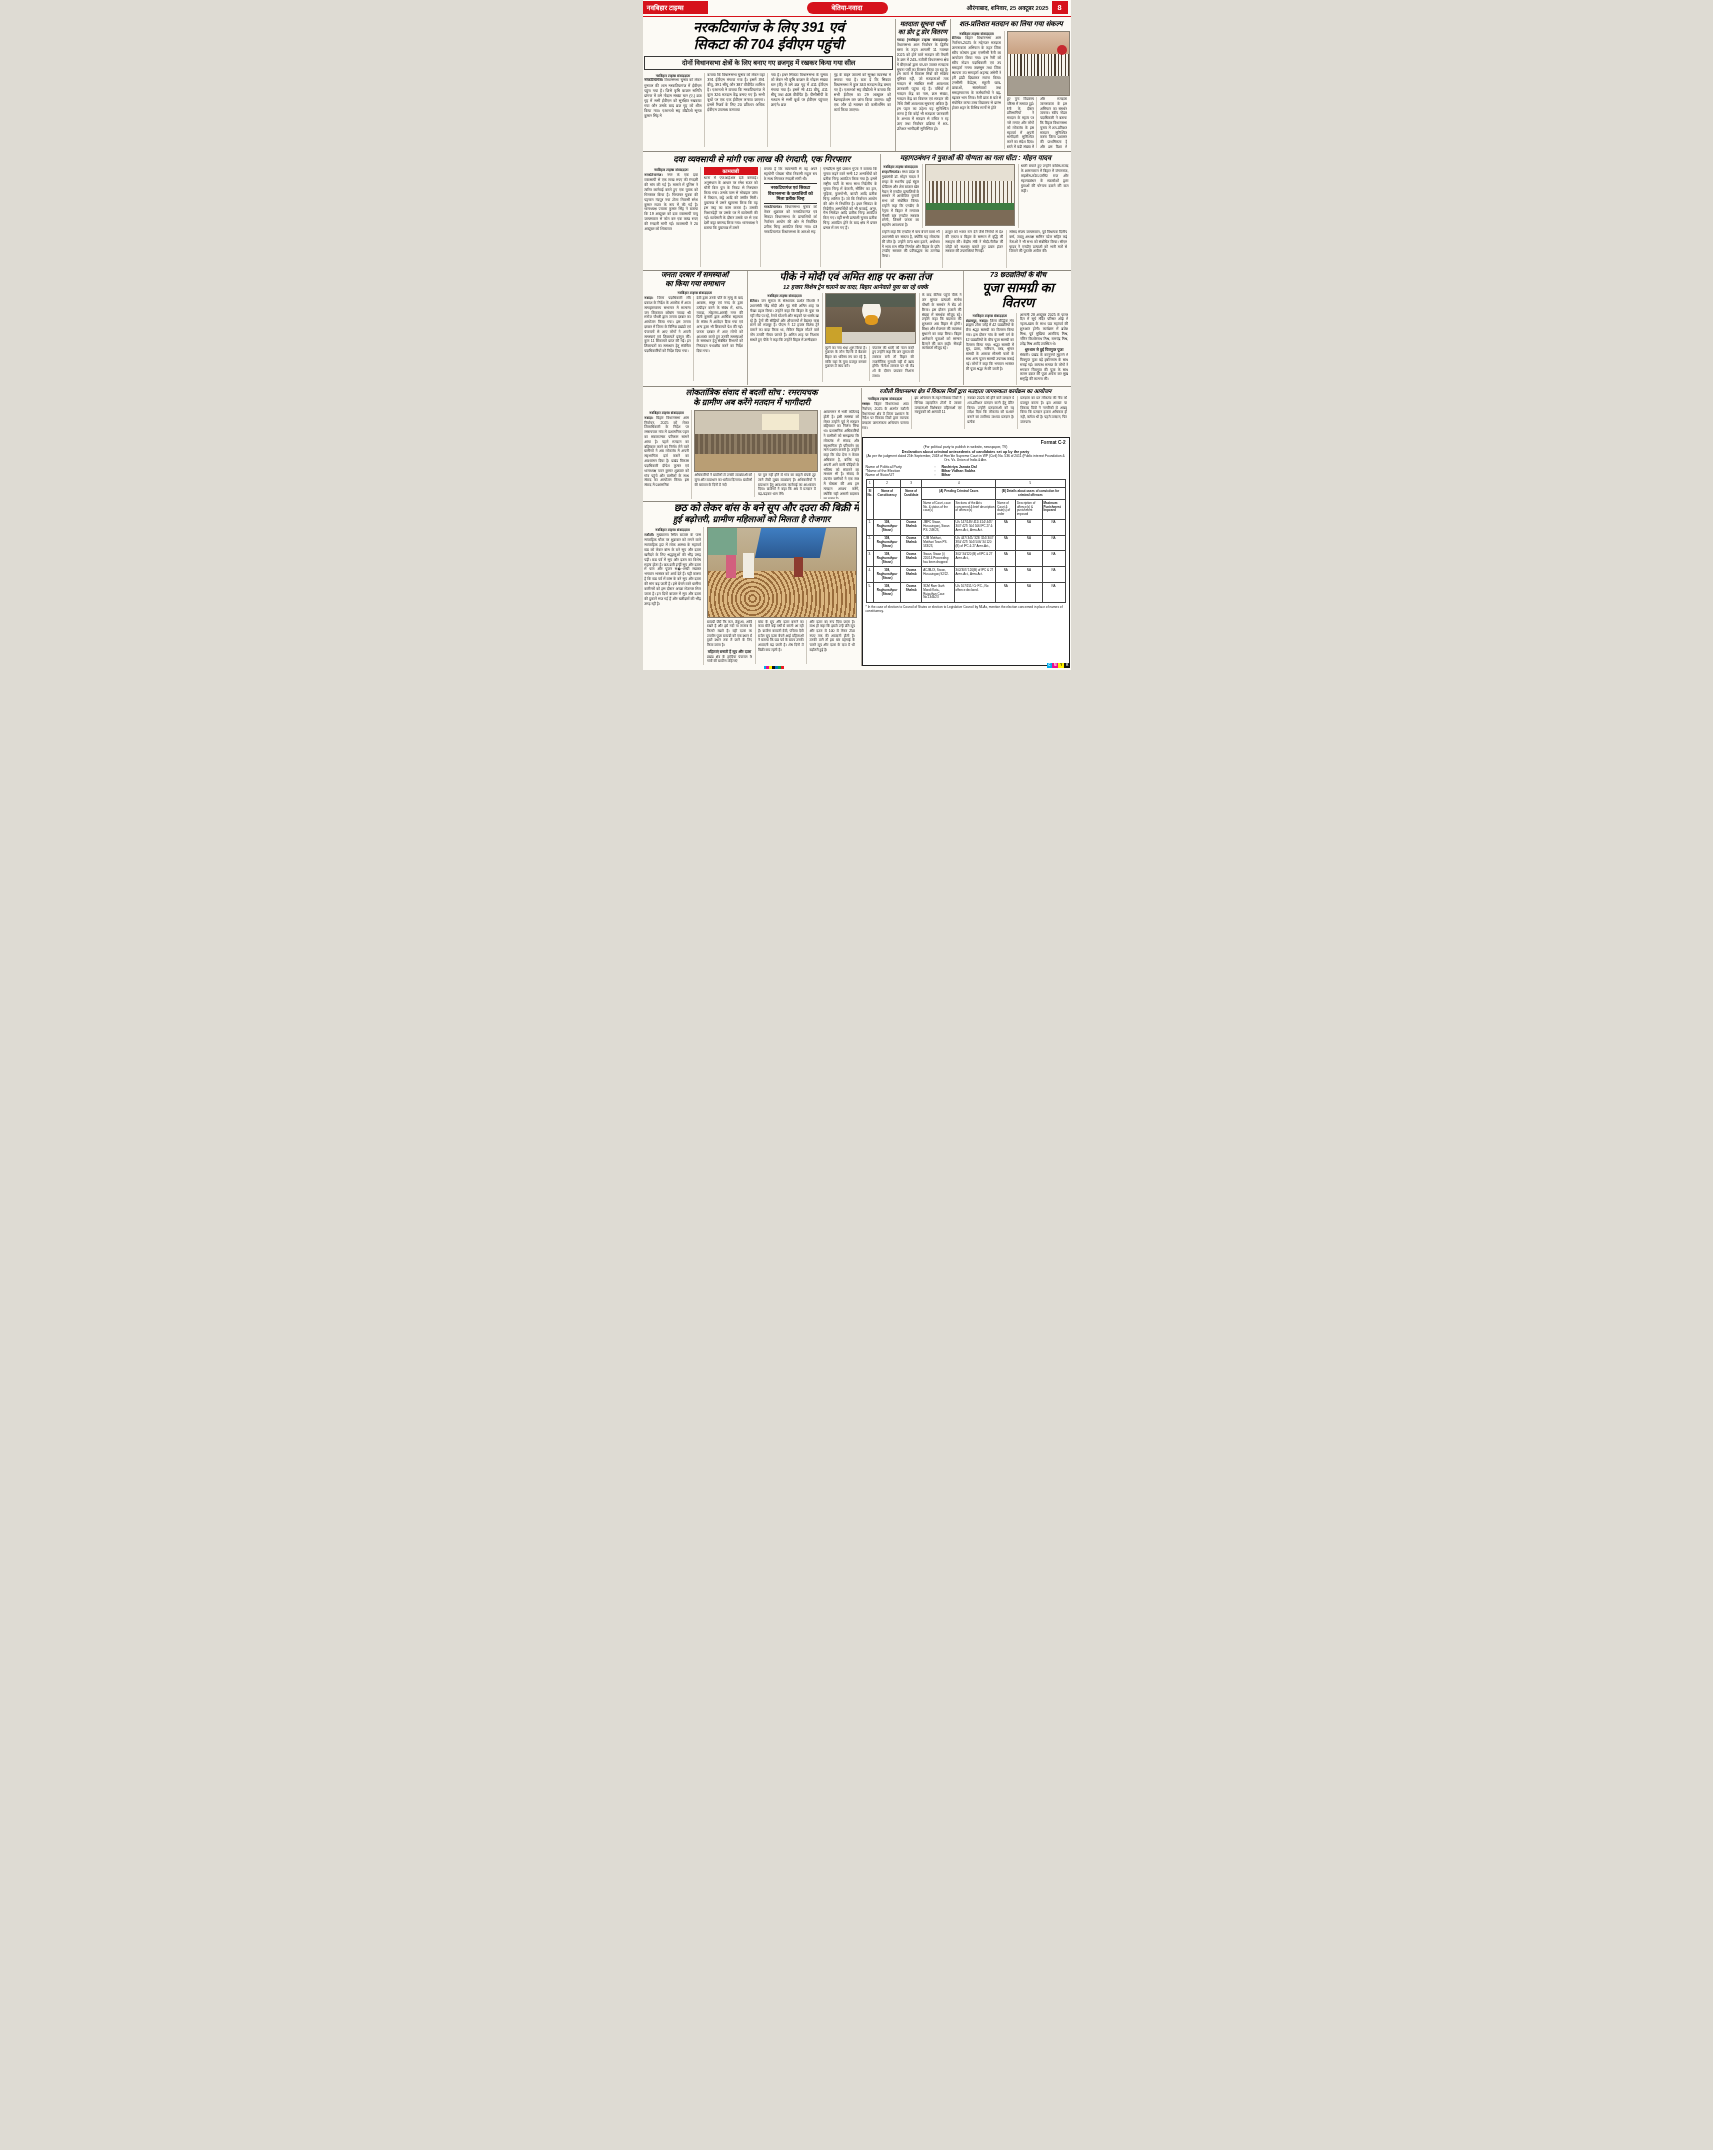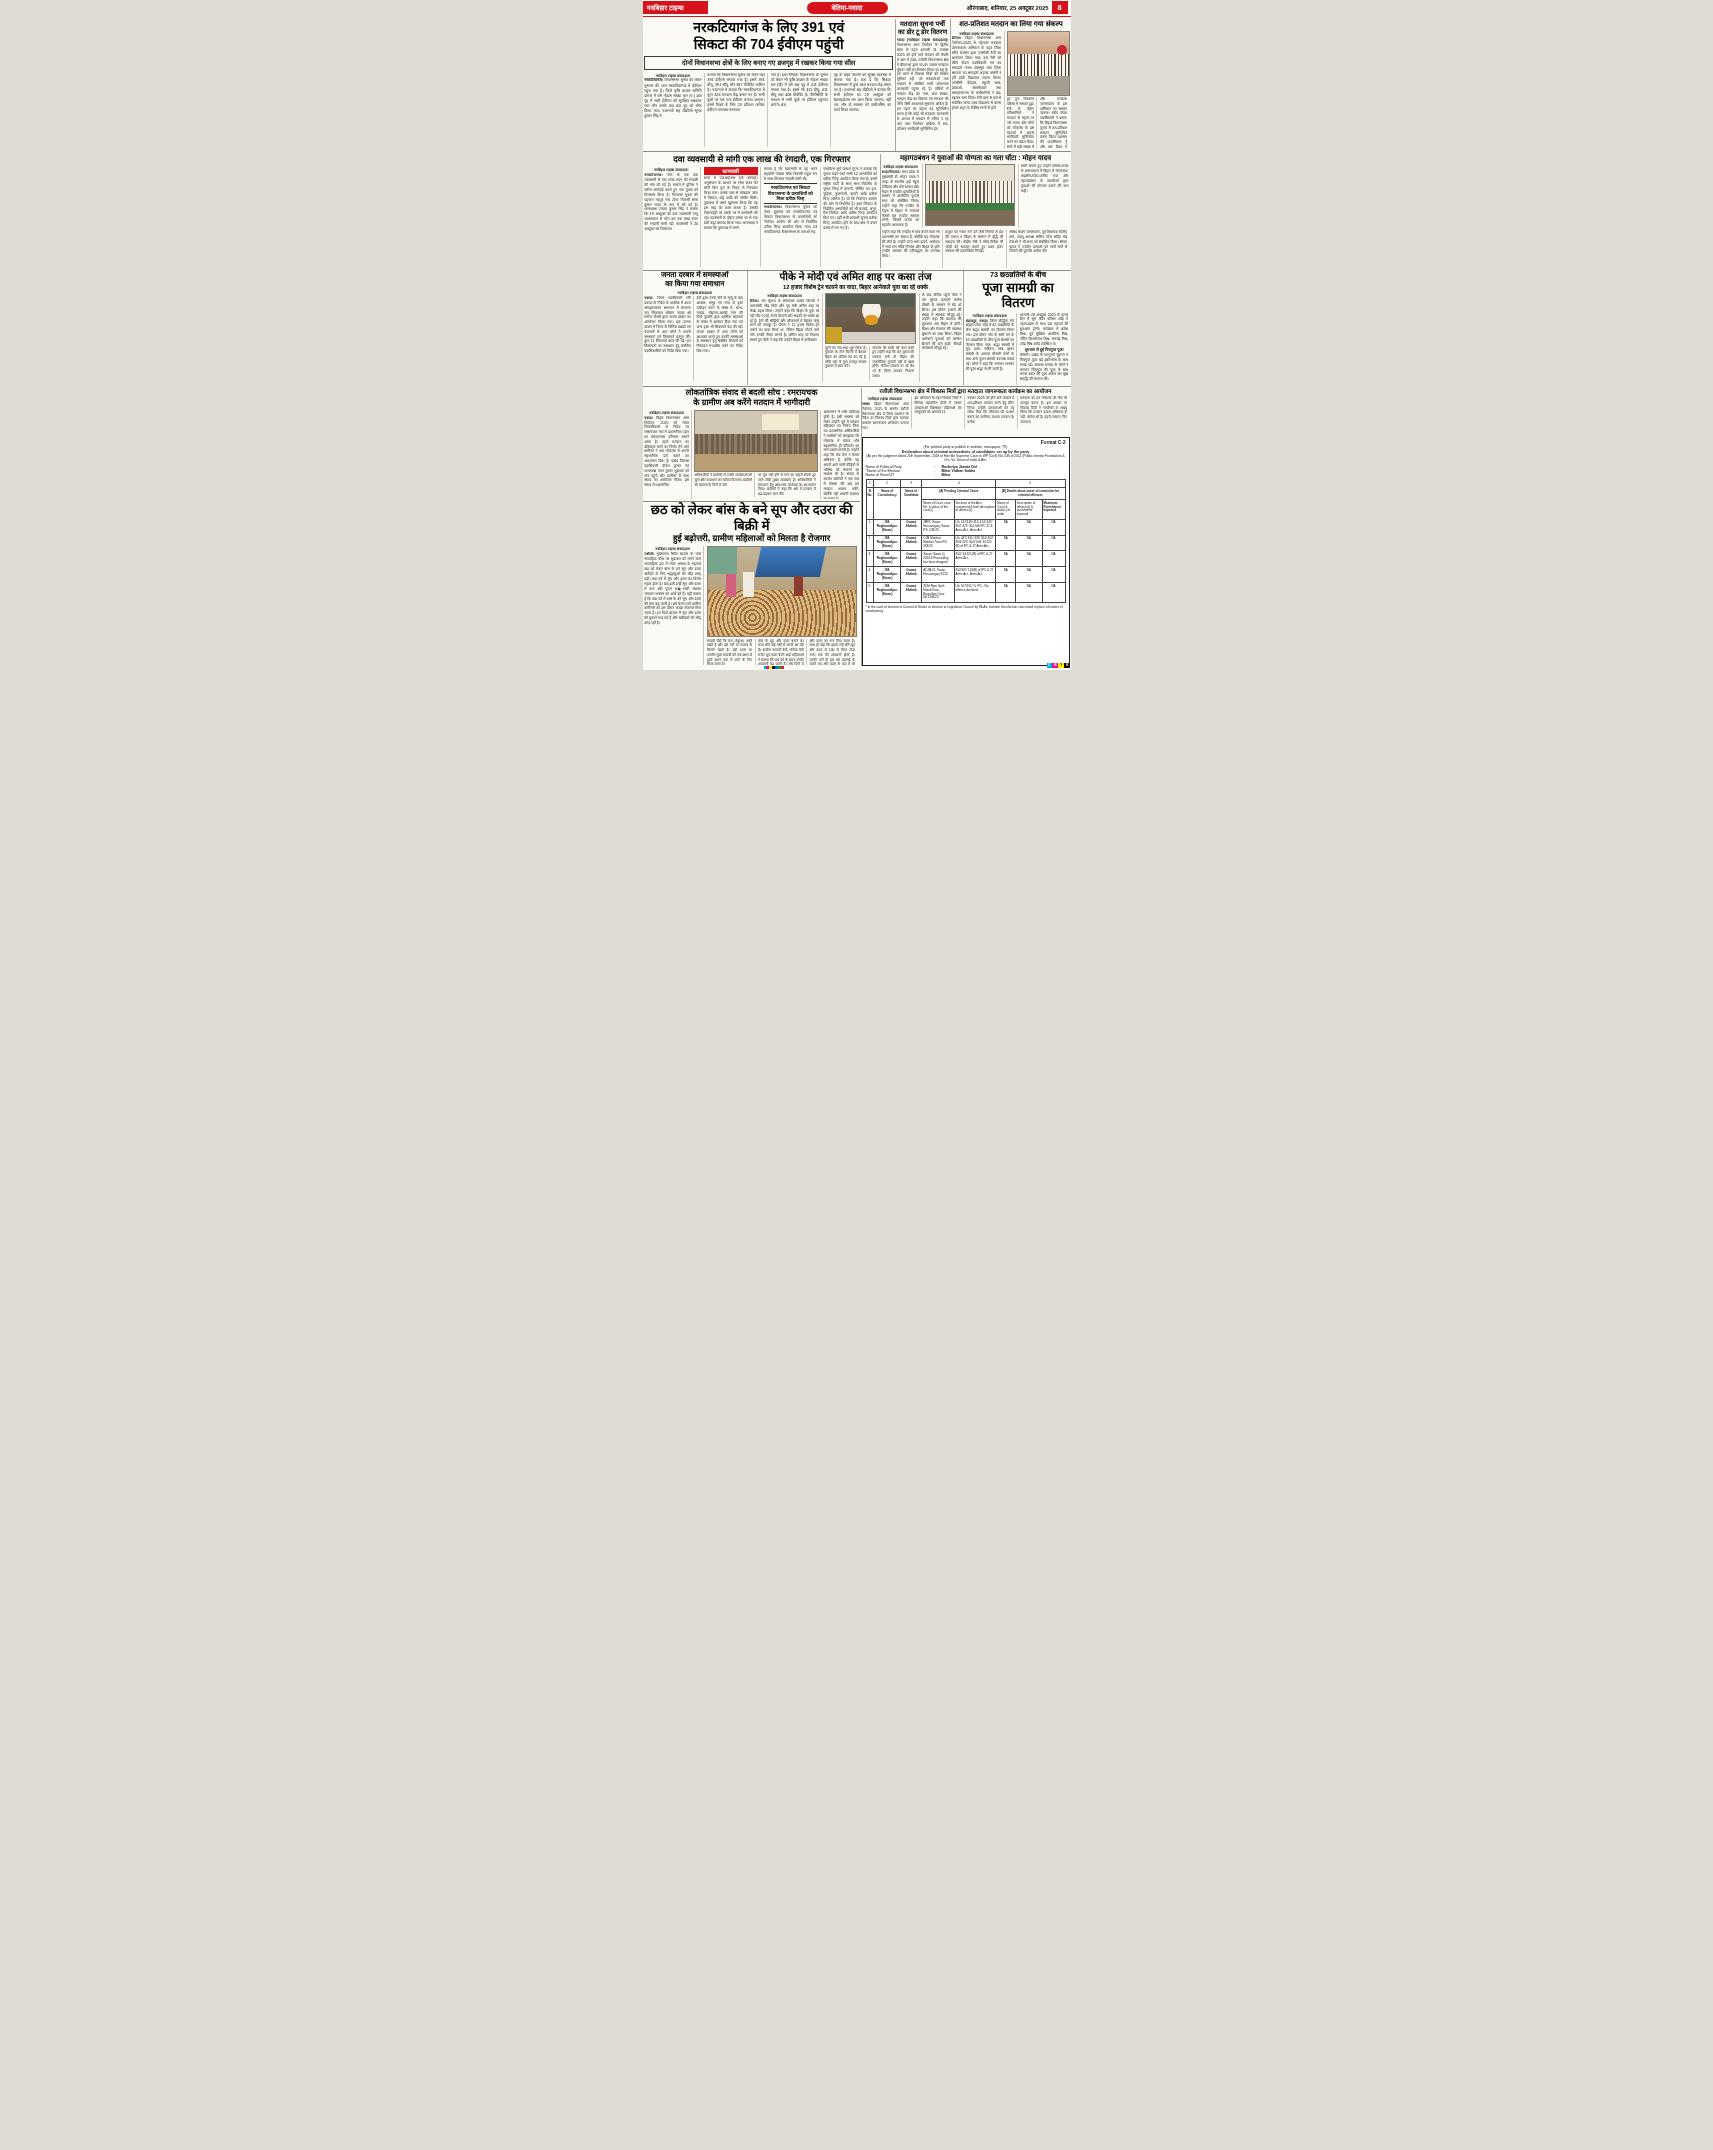--- a/index.html
+++ b/index.html
@@ -1,20 +1,20 @@
 <!DOCTYPE html>
 <html lang="hi" style="font-size:6.9px"><head>
 <meta charset="utf-8">
 <title>नवबिहार टाइम्स</title>
 <style>
 *{margin:0;padding:0;box-sizing:border-box;}
 body{background:#dedbd3;font-family:"Liberation Sans","DejaVu Sans",sans-serif;}
 .page{position:relative;width:428px;height:670px;margin:0 auto;background:#fcfaf5;color:#161616;overflow:hidden;font-family:"Liberation Sans","DejaVu Sans",sans-serif;}
 .abs{position:absolute;}
-.hl{font-weight:700;color:#050505;text-align:center;line-height:1.2;}
+.hl{font-weight:700;color:#050505;text-align:center;line-height:1.2;font-style:italic;}
 .bt{font-size:3.8px;line-height:1.34;text-align:justify;overflow:hidden;}
 .byline{font-weight:700;font-size:3.6px;text-align:center;margin-bottom:0.9px;}
 .dl{font-weight:700;}
 .cr{display:flex;overflow:hidden;}
 .cr>div{flex:1;min-width:0;padding:0 2.2px 0 2.6px;}
 .cr>div:first-child{padding-left:0;}
 .cr>div+div{border-left:0.4px solid #ccc7bd;}
 .vr{position:absolute;width:0.4px;background:#a9a49a;}
 .hr2{position:absolute;height:0.4px;background:#8f8a80;left:0;width:428px;}
 .redbox{background:#d6121b;color:#fff;}
@@ -378,21 +378,21 @@
         <td class="c">NA</td>
         <td class="c">NA</td>
         <td class="c">NA</td>
       </tr>
     </tbody>
       </table>
     <div style="font-size:3.2px;margin-top:1.7px;">* In the case of election to Council of States or election to Legislative Council by MLAs, mention the election concerned in place of names of constituency.</div>
   </div>
 
   <div class="abs" style="left:1.7px;top:502px;width:215px;height:163px;overflow:hidden;">
-    <div class="hl" style="font-size:13px;">छठ को लेकर बांस के बने सूप और दउरा की बिक्री में</div>
+    <div class="hl" style="font-size:10px;text-align:right;">छठ को लेकर बांस के बने सूप और दउरा की बिक्री में</div>
     <div class="hl" style="font-size:8.6px;">हुई बढ़ोत्तरी, ग्रामीण महिलाओं को मिलता है रोजगार</div>
     <div style="display:flex;margin-top:2.6px;height:139px;overflow:hidden;">
       <div style="width:60px;padding-right:2.2px;border-right:0.4px solid #ccc7bd;">
         <div class="byline">नवबिहार टाइम्स संवाददाता</div>
         <p class="bt" style="font-size:3.7px;"><span class="dl">रजौली।</span> <span>मुख्यालय स्थित बाजार के पास सप्ताहिक चौक पर शुक्रवार को लगने वाले साप्ताहिक हाट में लोक आस्था के महापर्व छठ को लेकर बांस के बने सूप और दउरा खरीदने के लिए श्रद्धालुओं की भीड़ उमड़ पड़ी। छठ पर्व में सूप और दउरा का विशेष महत्व होता है। छठ व्रती इन्हीं सूप और दउरा में फल और पूजन स�ामग्री रखकर भगवान भास्कर को अर्घ्य देते हैं। यही कारण है कि छठ पर्व में बांस के बने सूप और दउरा की मांग बढ़ जाती है। इसे बेचने वाले ग्रामीण कारीगरों को इस दौरान अच्छा रोजगार मिल जाता है। इन दिनों बाजार में सूप और दउरा की दुकानें सज गई हैं और खरीदारों की भीड़ उमड़ रही है।</span></p>
       </div>
       <div style="width:153px;padding-left:2.6px;">
         <div class="photo" style="height:91px;background:linear-gradient(#c3b497,#a98e62);">
           <div class="abs" style="left:34%;top:0;width:44%;height:34%;background:linear-gradient(#3f7ec2,#2b588f);transform:skewX(-12deg);"></div>
           <div class="abs" style="left:0;top:0;width:20%;height:30%;background:#77a58b;"></div>

